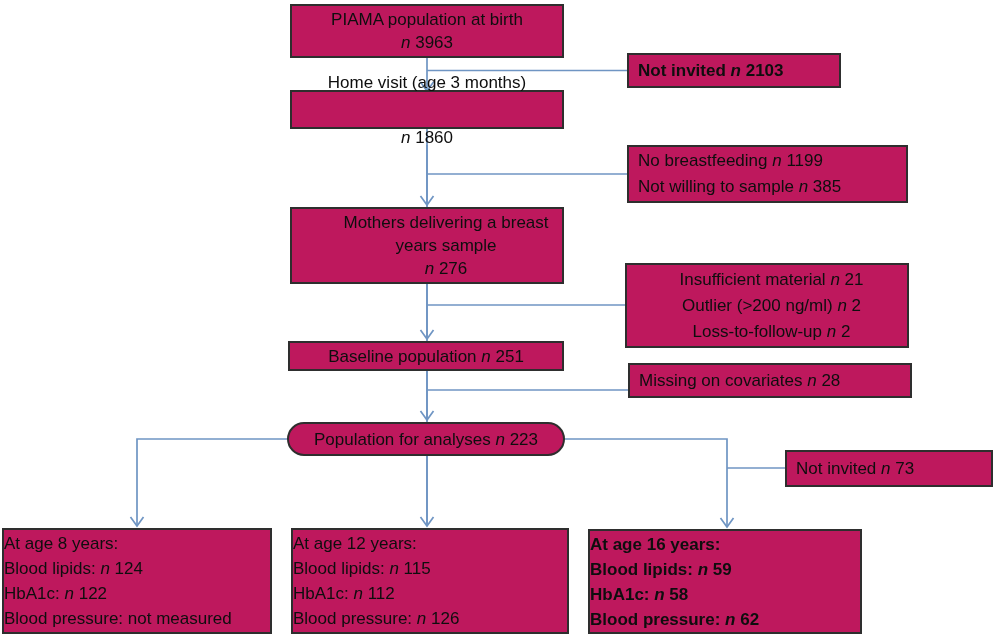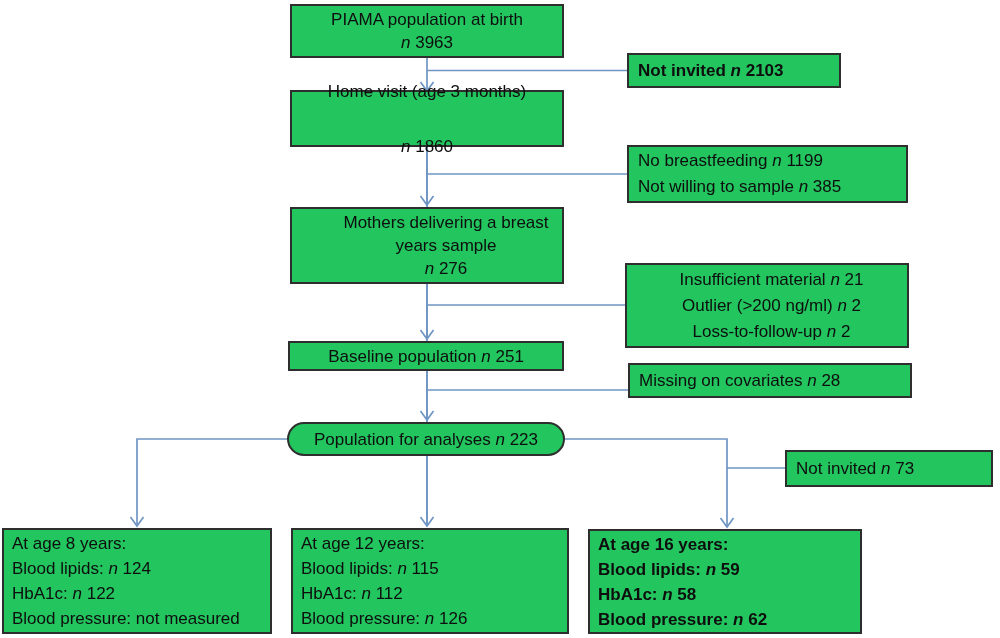--- a/index.html
+++ b/index.html
@@ -25,42 +25,41 @@
     fill: none;
     stroke: var(--connector, #6f95c3);
     stroke-width: 1.7;
     stroke-linecap: butt;
     stroke-linejoin: miter;
   }
   .box {
     position: absolute;
     box-sizing: border-box;
     border: 2px solid var(--border, #2e2e2e);
-    background: #22c55e;
+    background: #be185d;
     display: flex;
     flex-direction: column;
     justify-content: center;
     font-size: 17px;
     white-space: nowrap;
   }
   .main {
     align-items: center;
     text-align: center;
     line-height: 23px;
   }
   .side {
     align-items: flex-start;
     text-align: left;
     padding-left: 9px;
     line-height: 26px;
   }
   .outcome {
     align-items: flex-start;
     text-align: left;
-    padding-left: 8px;
     line-height: 25px;
   }
   .line i { font-style: italic; }
 </style>
 </head>
 <body>
 
 <div class="figure">
 
   <svg class="connectors" viewBox="0 0 1000 638" width="1000" height="638" aria-hidden="true">
@@ -89,21 +88,21 @@
 
     <path class="conn" d="M564,439 H727 V527"></path>
     <path class="conn" d="M720.5,518 L727,527 L733.5,518"></path>
     <path class="conn" d="M727,468 H785"></path>
   </svg>
 
   <div class="box main" style="left:290px; top:4px;   width:274px; height:54px;">
       <div class="line">PIAMA population at birth</div>
       <div class="line"><i>n</i>&nbsp;3963</div>
     </div>
-  <div class="box main" style="left:290px; top:90px;  width:274px; height:57px;gap:32px;">
+  <div class="box main" style="left:290px; top:90px;  width:274px; height:39px;gap:32px;">
       <div class="line">Home visit (age 3 months)</div>
       <div class="line"><i>n</i>&nbsp;1860</div>
     </div>
   <div class="box main" style="left:290px; top:207px; width:274px; height:77px;padding-left:38px;">
       <div class="line">Mothers delivering a breast</div>
       <div class="line">years sample</div>
       <div class="line"><i>n</i>&nbsp;276</div>
     </div>
   <div class="box main" style="left:288px; top:341px; width:276px; height:30px;">
       <div class="line">Baseline population <i>n</i>&nbsp;251</div>

